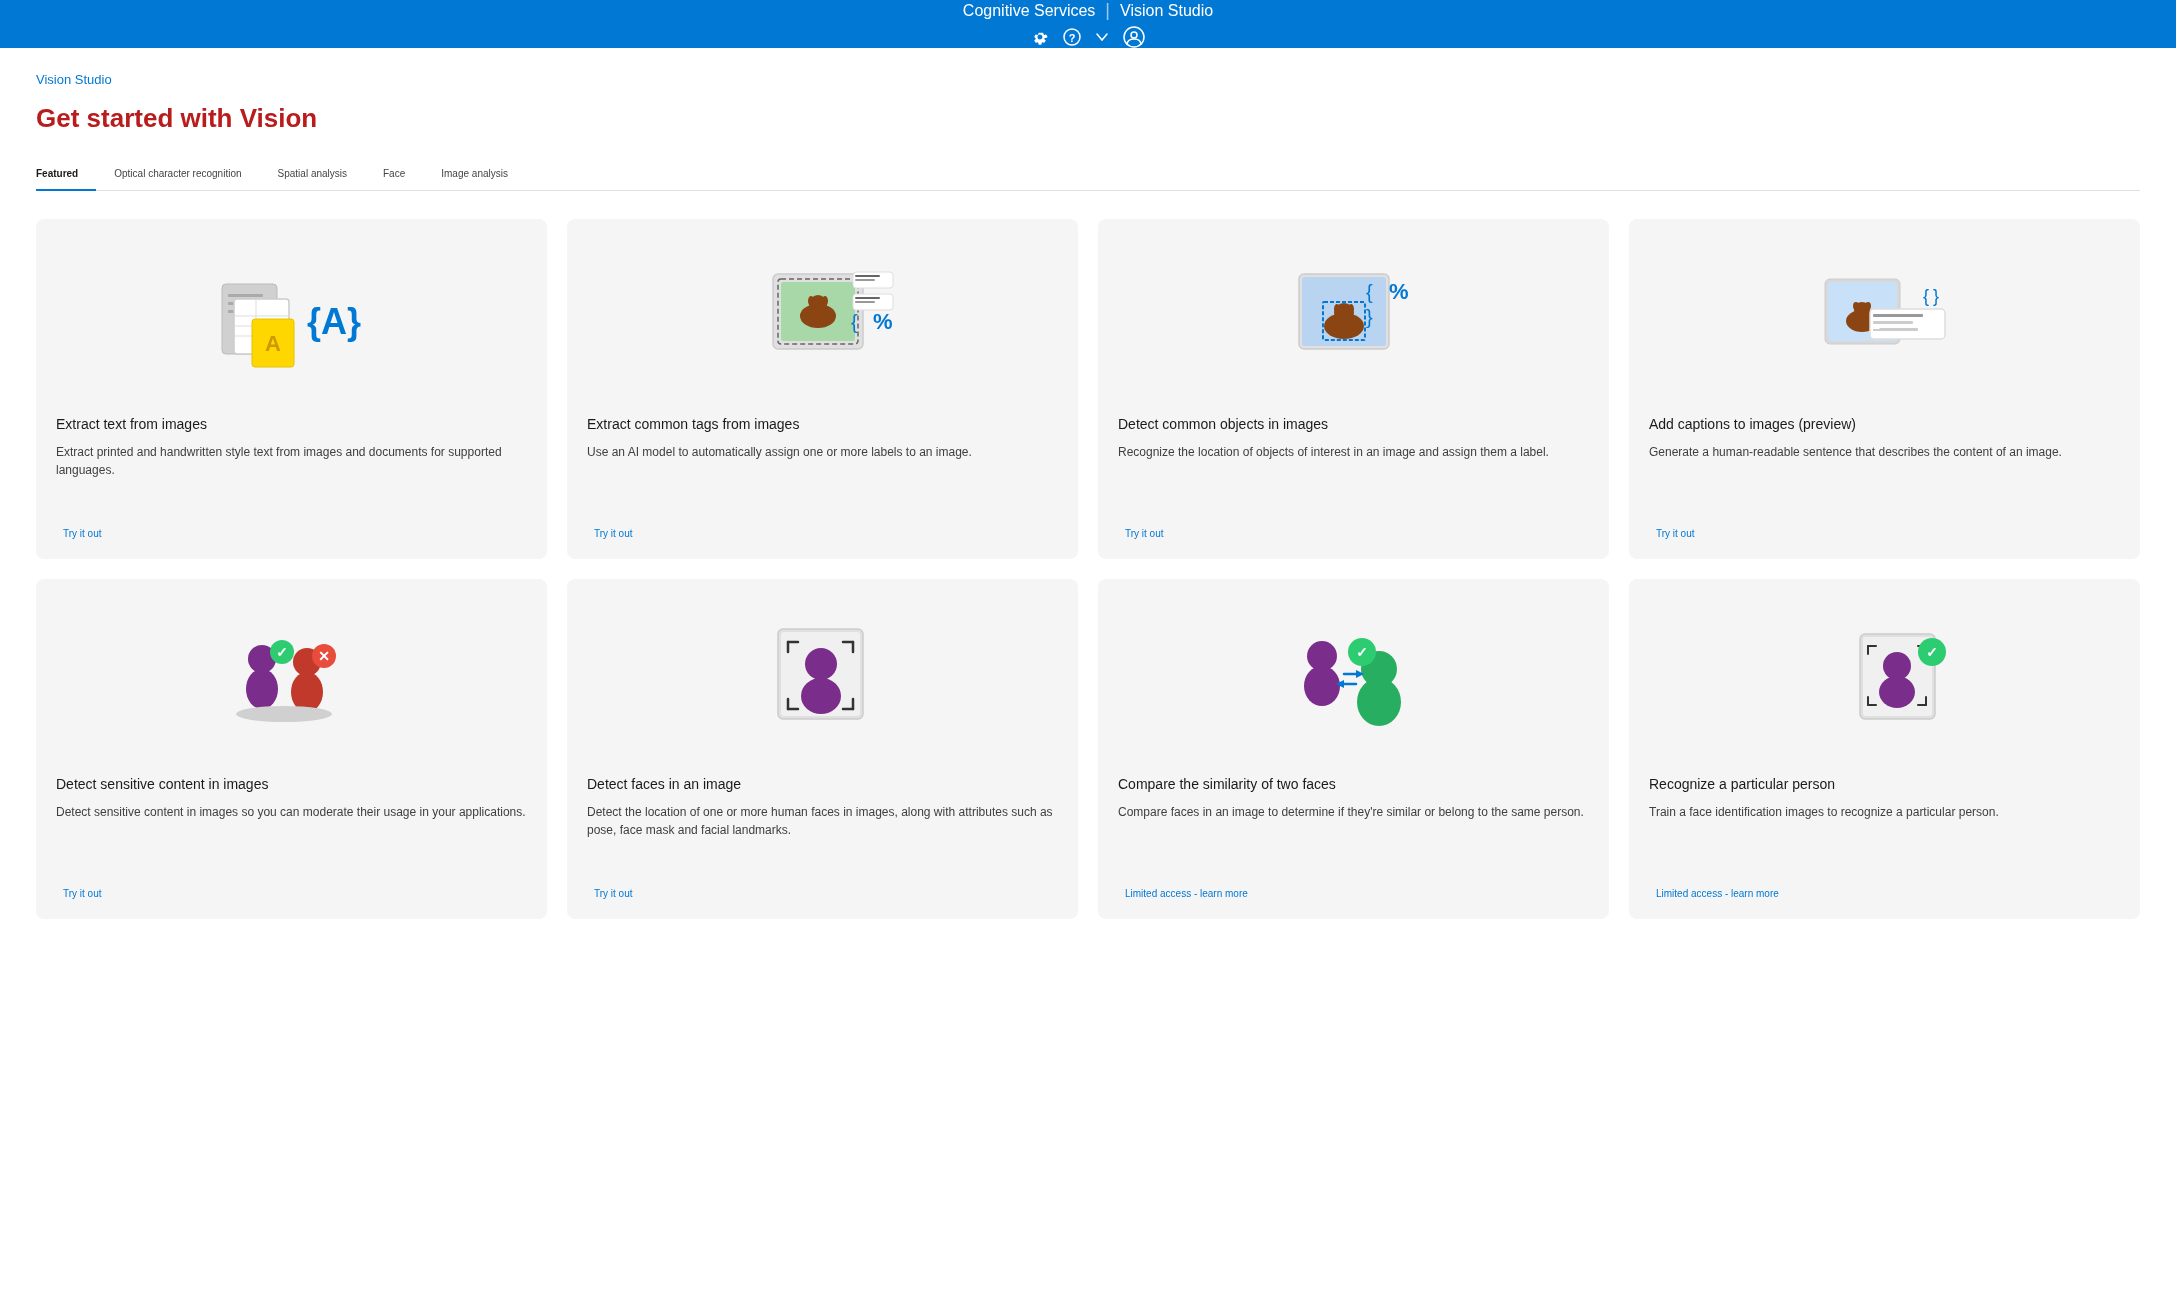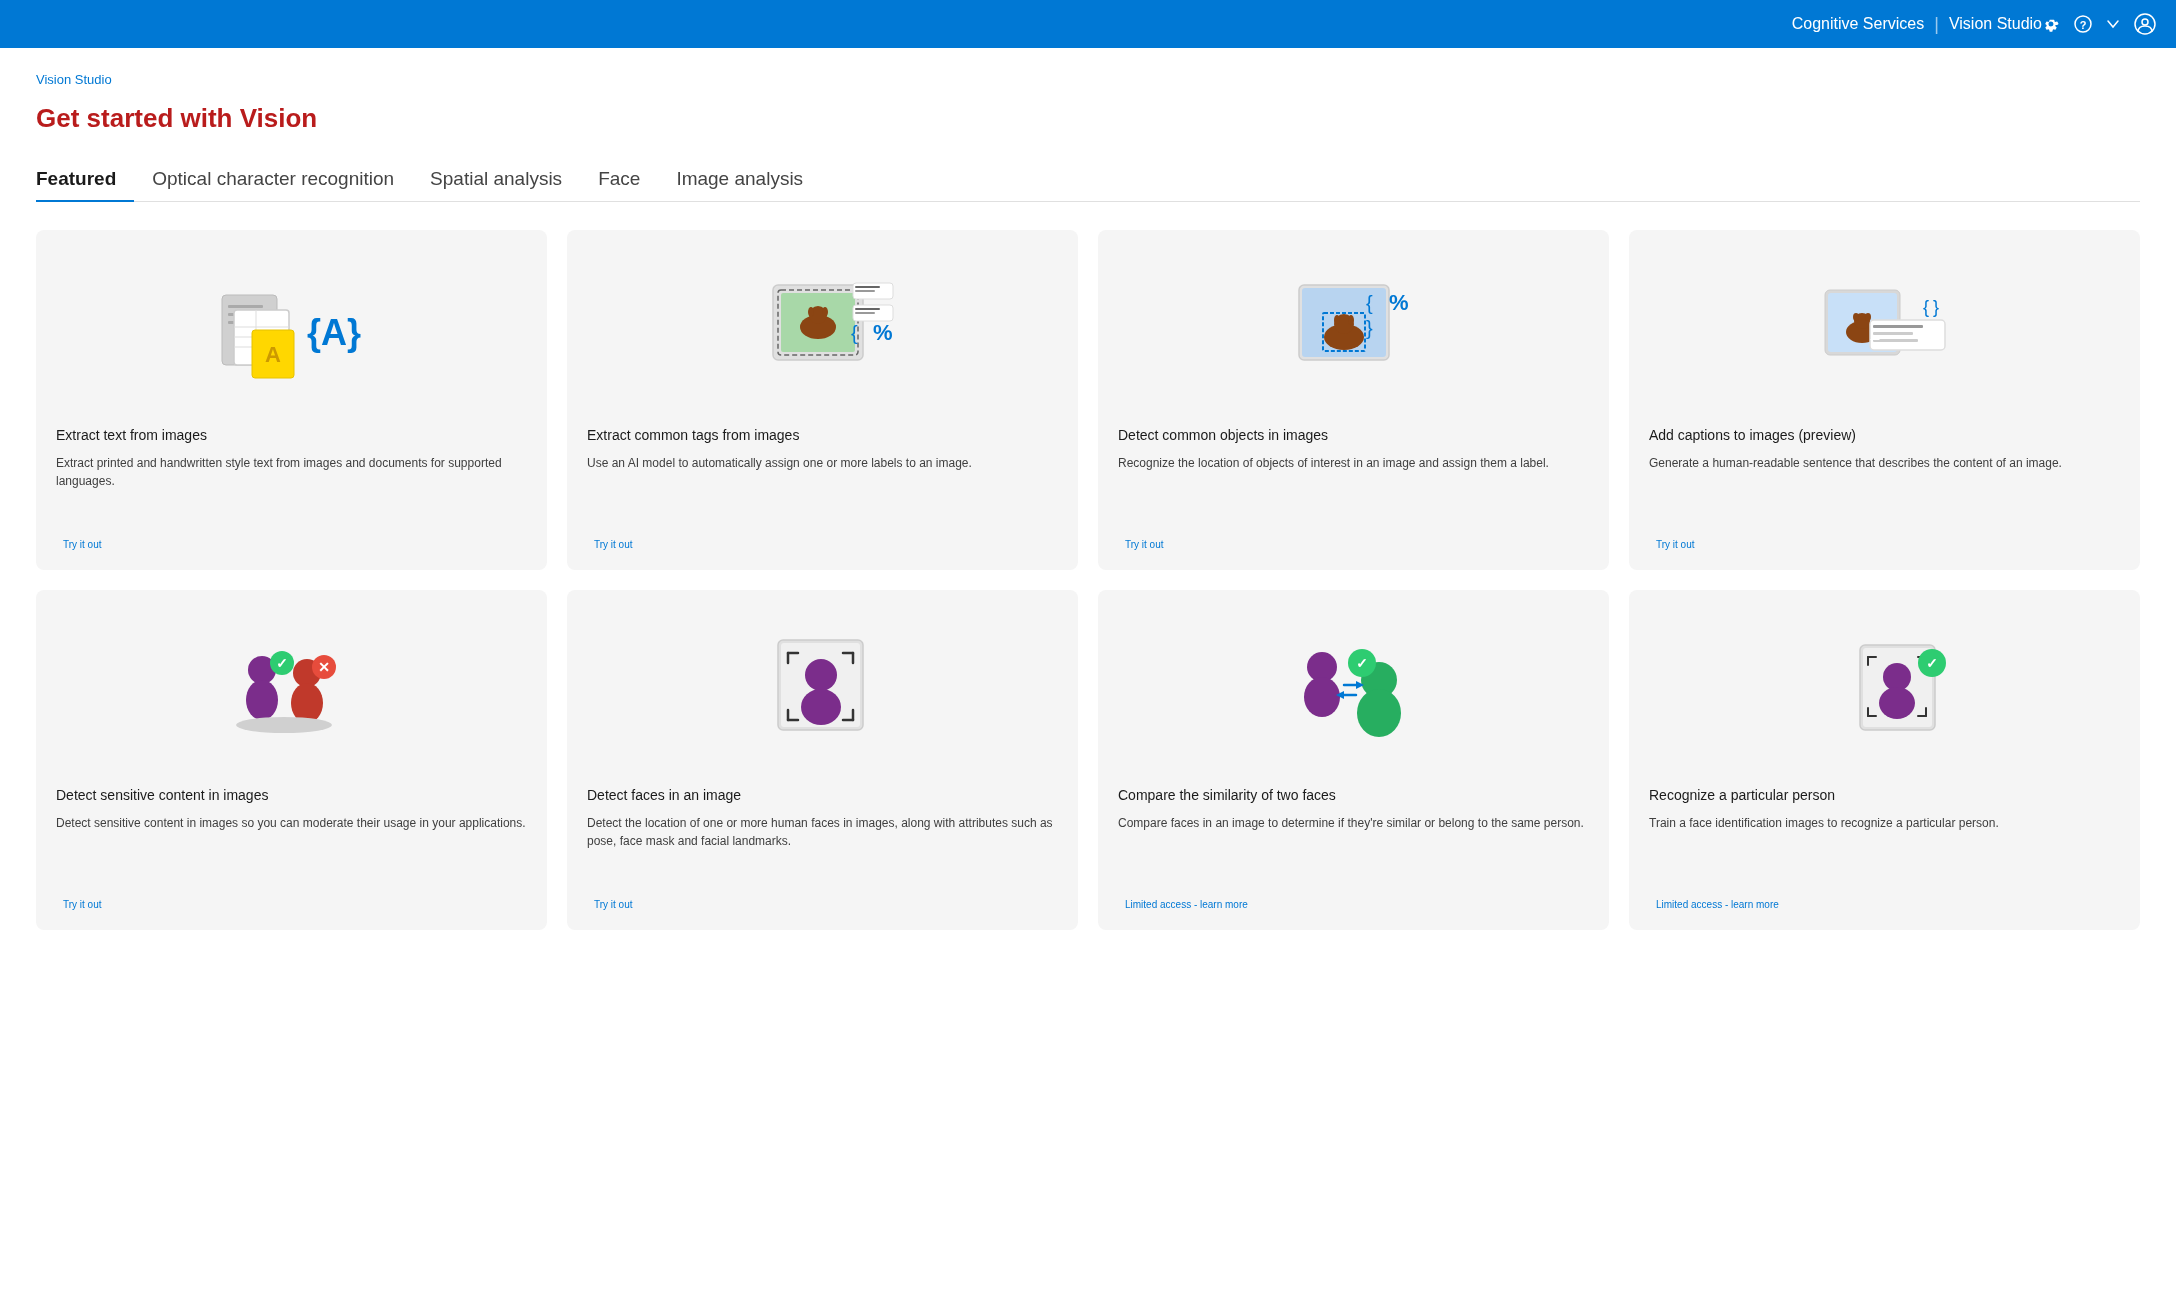--- a/index.html
+++ b/index.html
@@ -4,23 +4,24 @@
   <style>
     * { box-sizing: border-box; margin: 0; padding: 0; }
     body { font-family: 'Segoe UI', Arial, sans-serif; background: #f5f5f5; min-height: 100vh; }
 
     
     .header {
       background: #0078d4;
       color: white;
       display: flex;
       align-items: center;
-      justify-content: flex-end;
+      justify-content: space-between;
       padding: 0 20px;
       height: 48px;
+      flex-direction: column;
     }
     .header-left {
       display: flex;
       align-items: center;
       gap: 10px;
       font-size: 16px;
       font-weight: 500;
     }
     .header-divider {
       color: rgba(255,255,255,0.6);
@@ -63,21 +64,21 @@
 
     
     .tabs {
       display: flex;
       gap: 0;
       border-bottom: 1px solid #e0e0e0;
       margin-bottom: 28px;
     }
     .tab {
       padding: 10px 18px;
-      font-size: 19px;
+      font-size: 10px;
       color: #444;
       cursor: pointer;
       border-bottom: 2px solid transparent;
       margin-bottom: -1px;
       white-space: nowrap;
     }
     .tab.active {
       color: #1a1a1a;
       font-weight: 600;
       border-bottom: 2px solid #0078d4;

